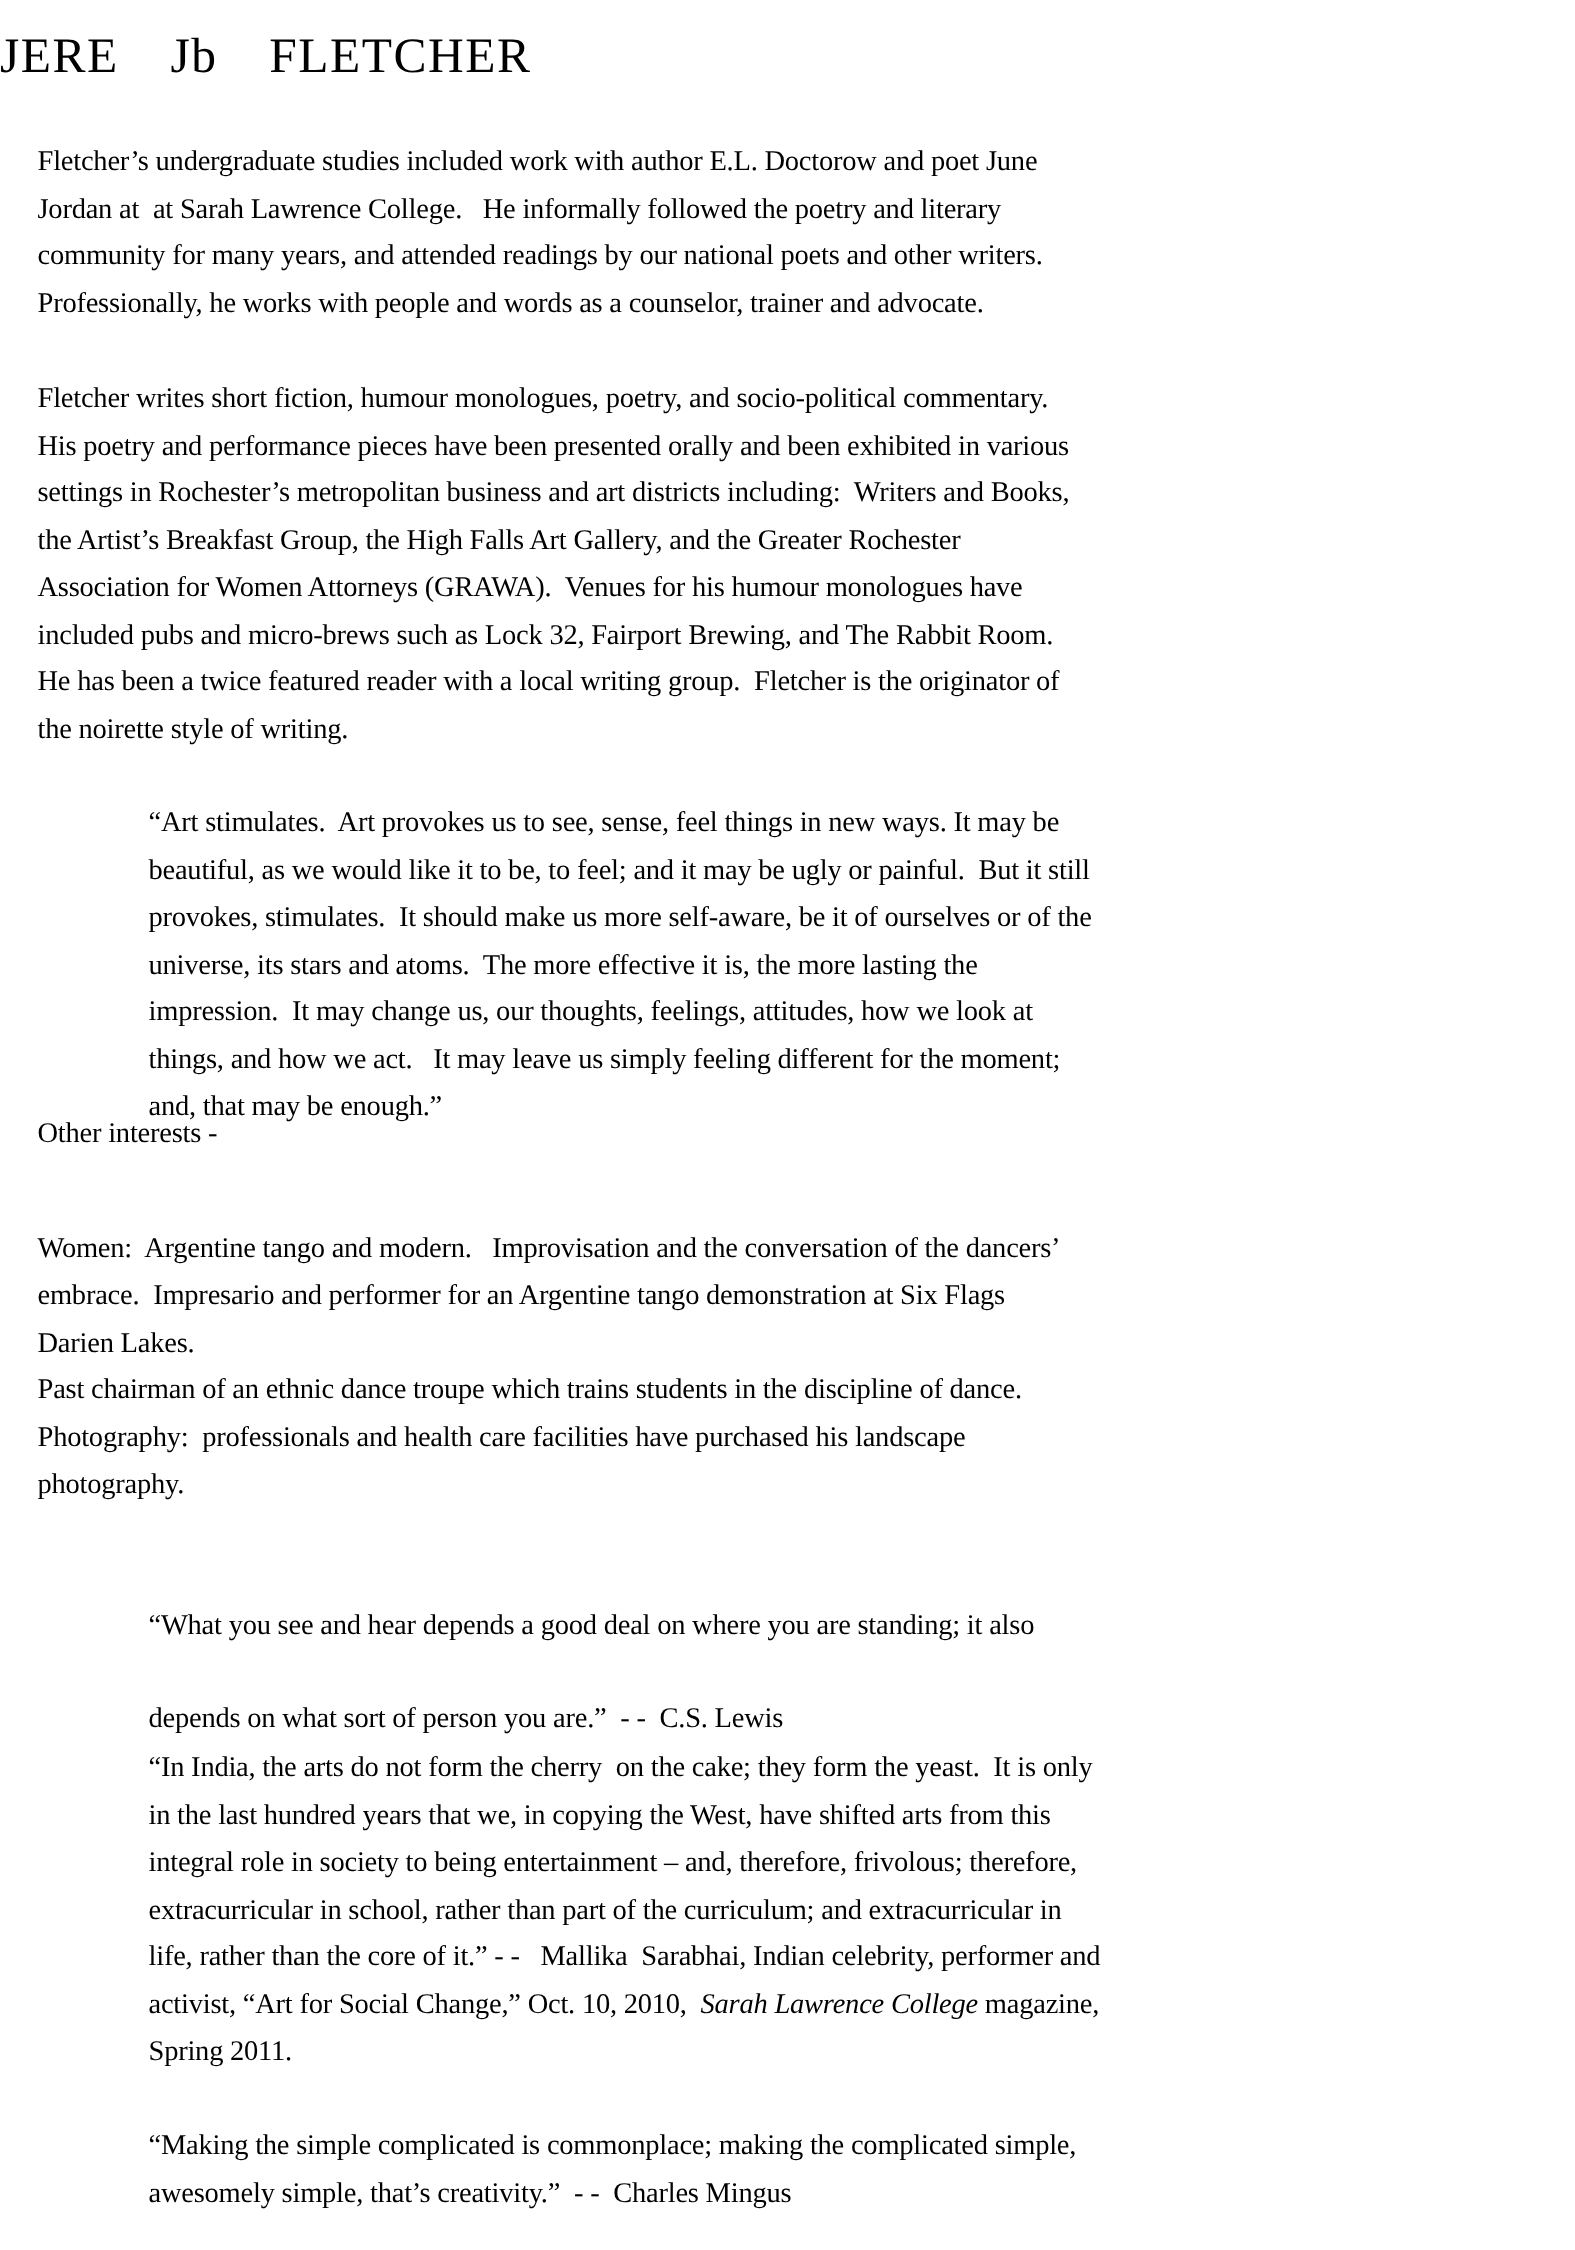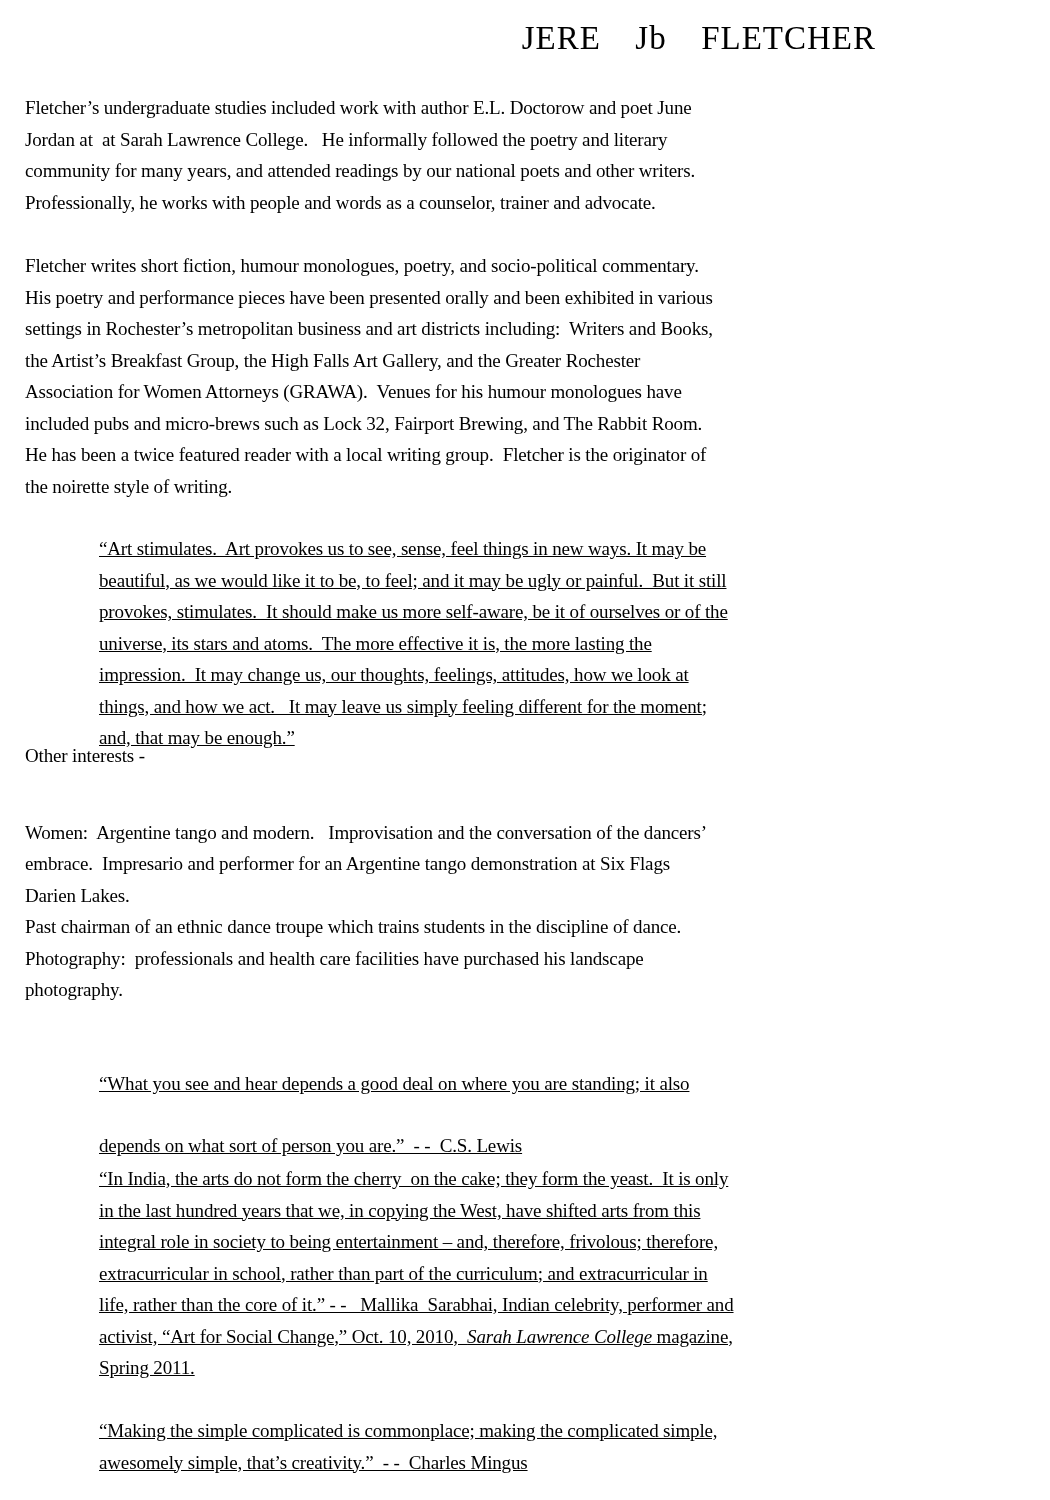--- a/index.html
+++ b/index.html
@@ -13,36 +13,36 @@
       position: relative;
       overflow: hidden;
       font-family: "Liberation Serif", "DejaVu Serif", serif;
       color: #000000;
     }
     .title {
       position: absolute;
       top: 18px;
       left: 0;
       width: 876px;
-      text-align: right;
+      text-align: left;
       font-size: 33px;
       letter-spacing: 1px;
       word-spacing: 8px;
       line-height: 40px;
       white-space: pre;
     }
     .line {
       position: absolute;
       font-size: 19px;
       line-height: 31.5px;
       white-space: pre;
       letter-spacing: -0.15px;
     }
     .para { left: 25px; }
-    .quote { left: 99px; text-decoration: underline; }
+    .quote { left: 99px; }
     em { font-style: italic; }
   </style>
 </head>
 <body>
 
 <div>
   <div class="title">JERE  Jb  FLETCHER</div>
 
   <div>
     <div class="line para" style="top:92px">Fletcher’s undergraduate studies included work with author E.L. Doctorow and poet June</div>

